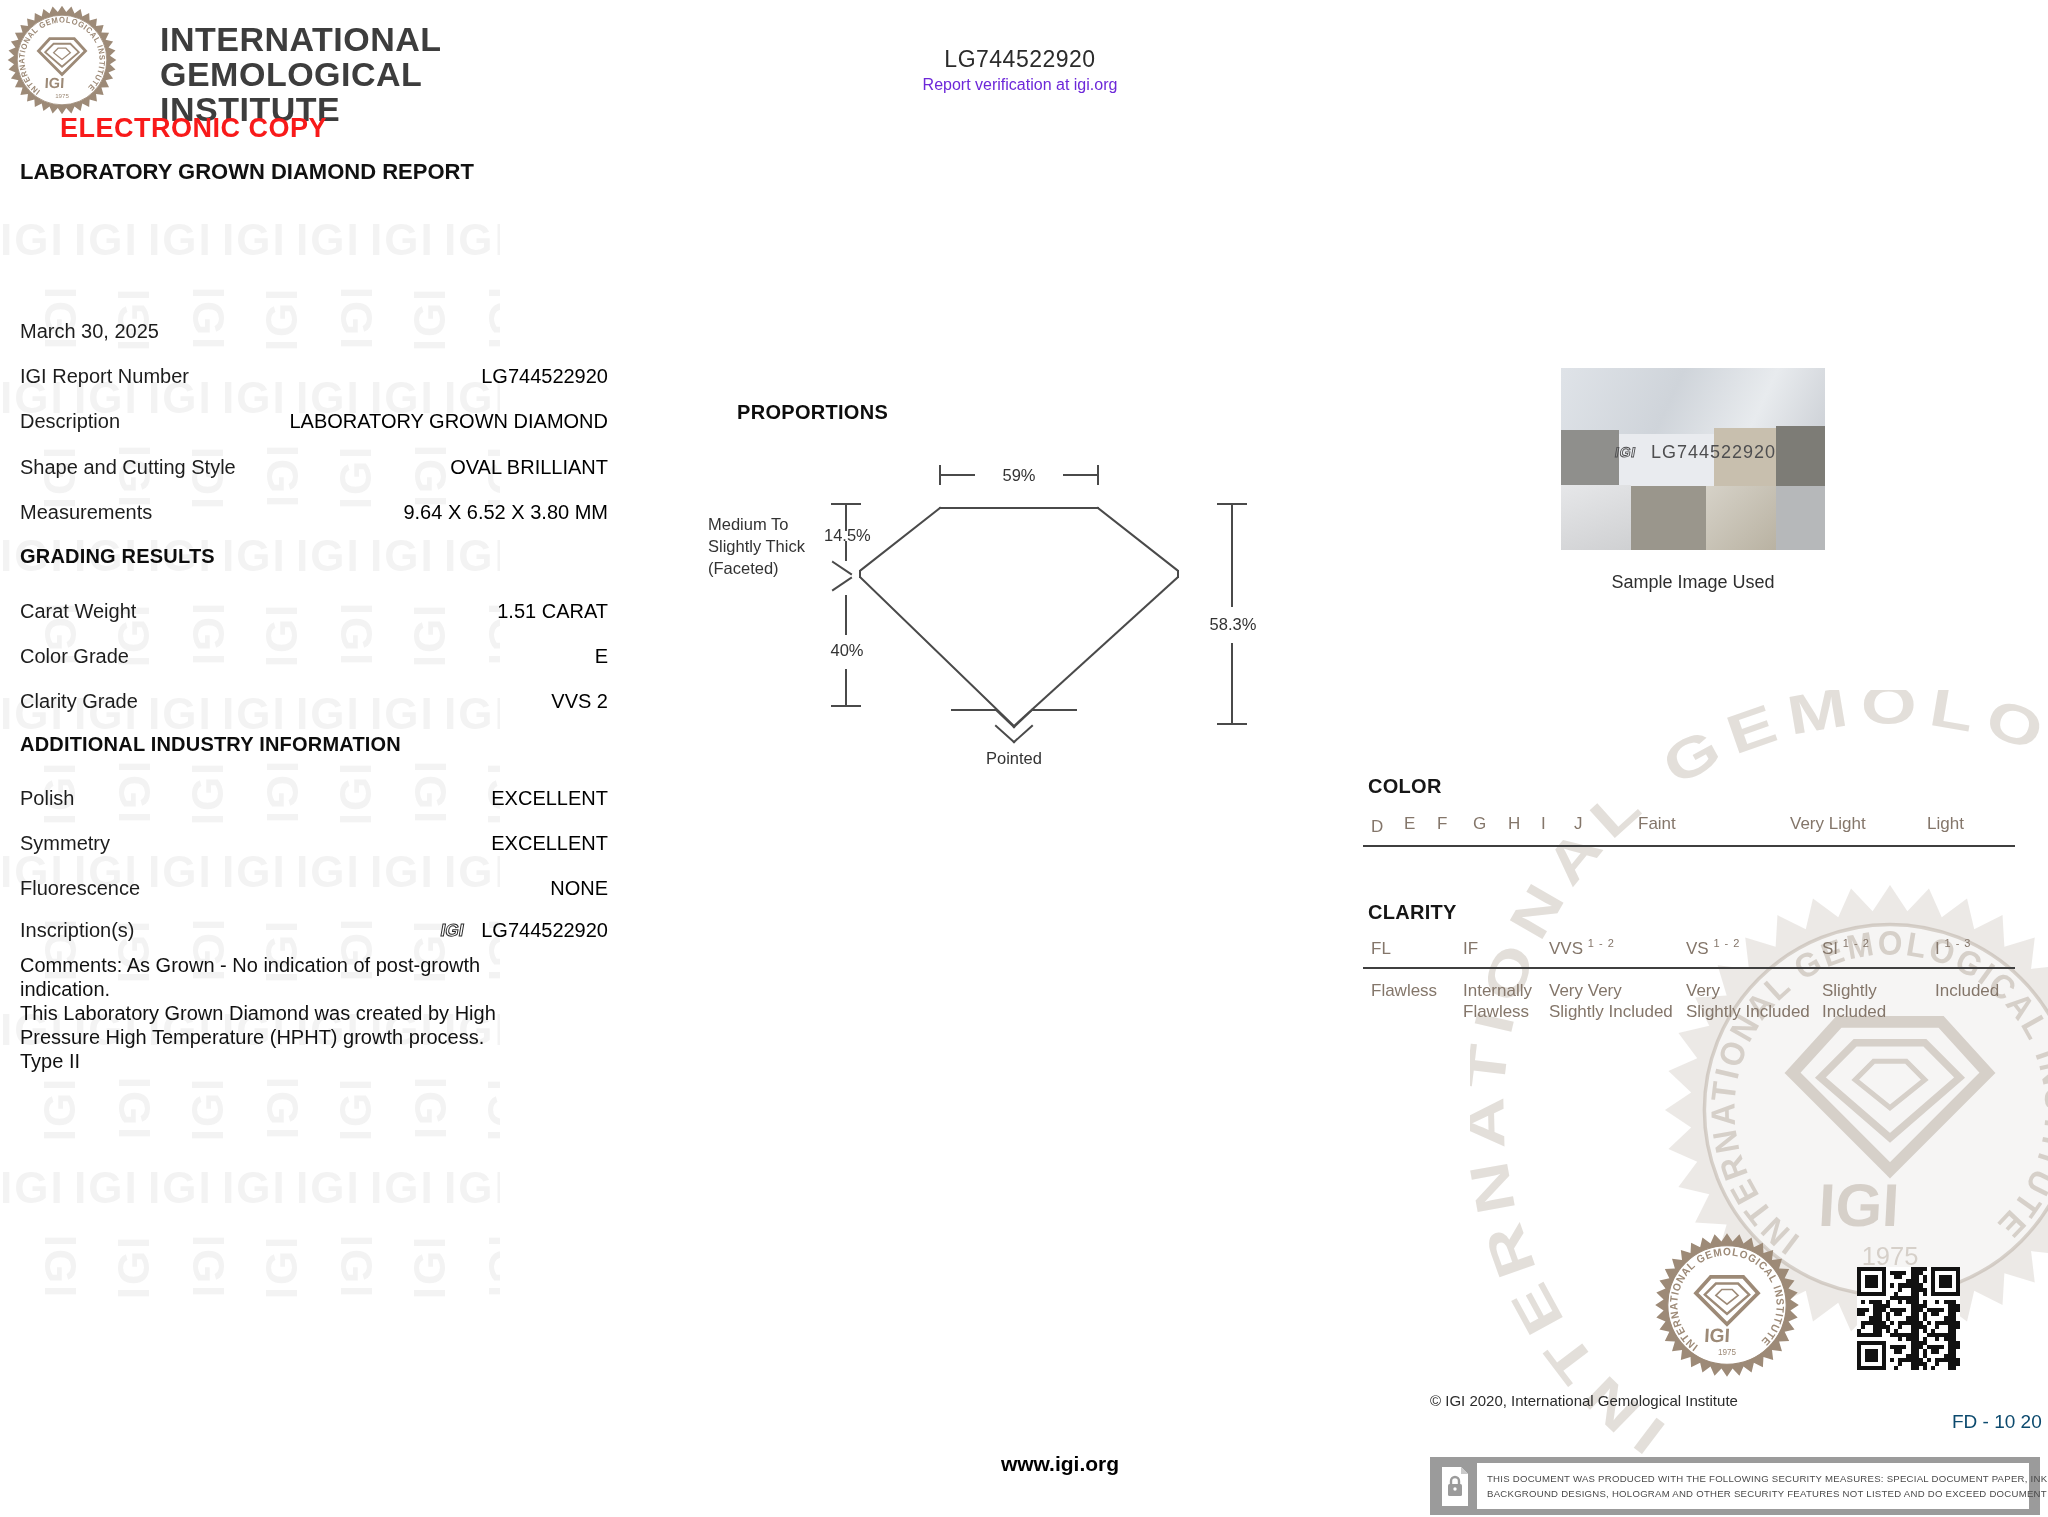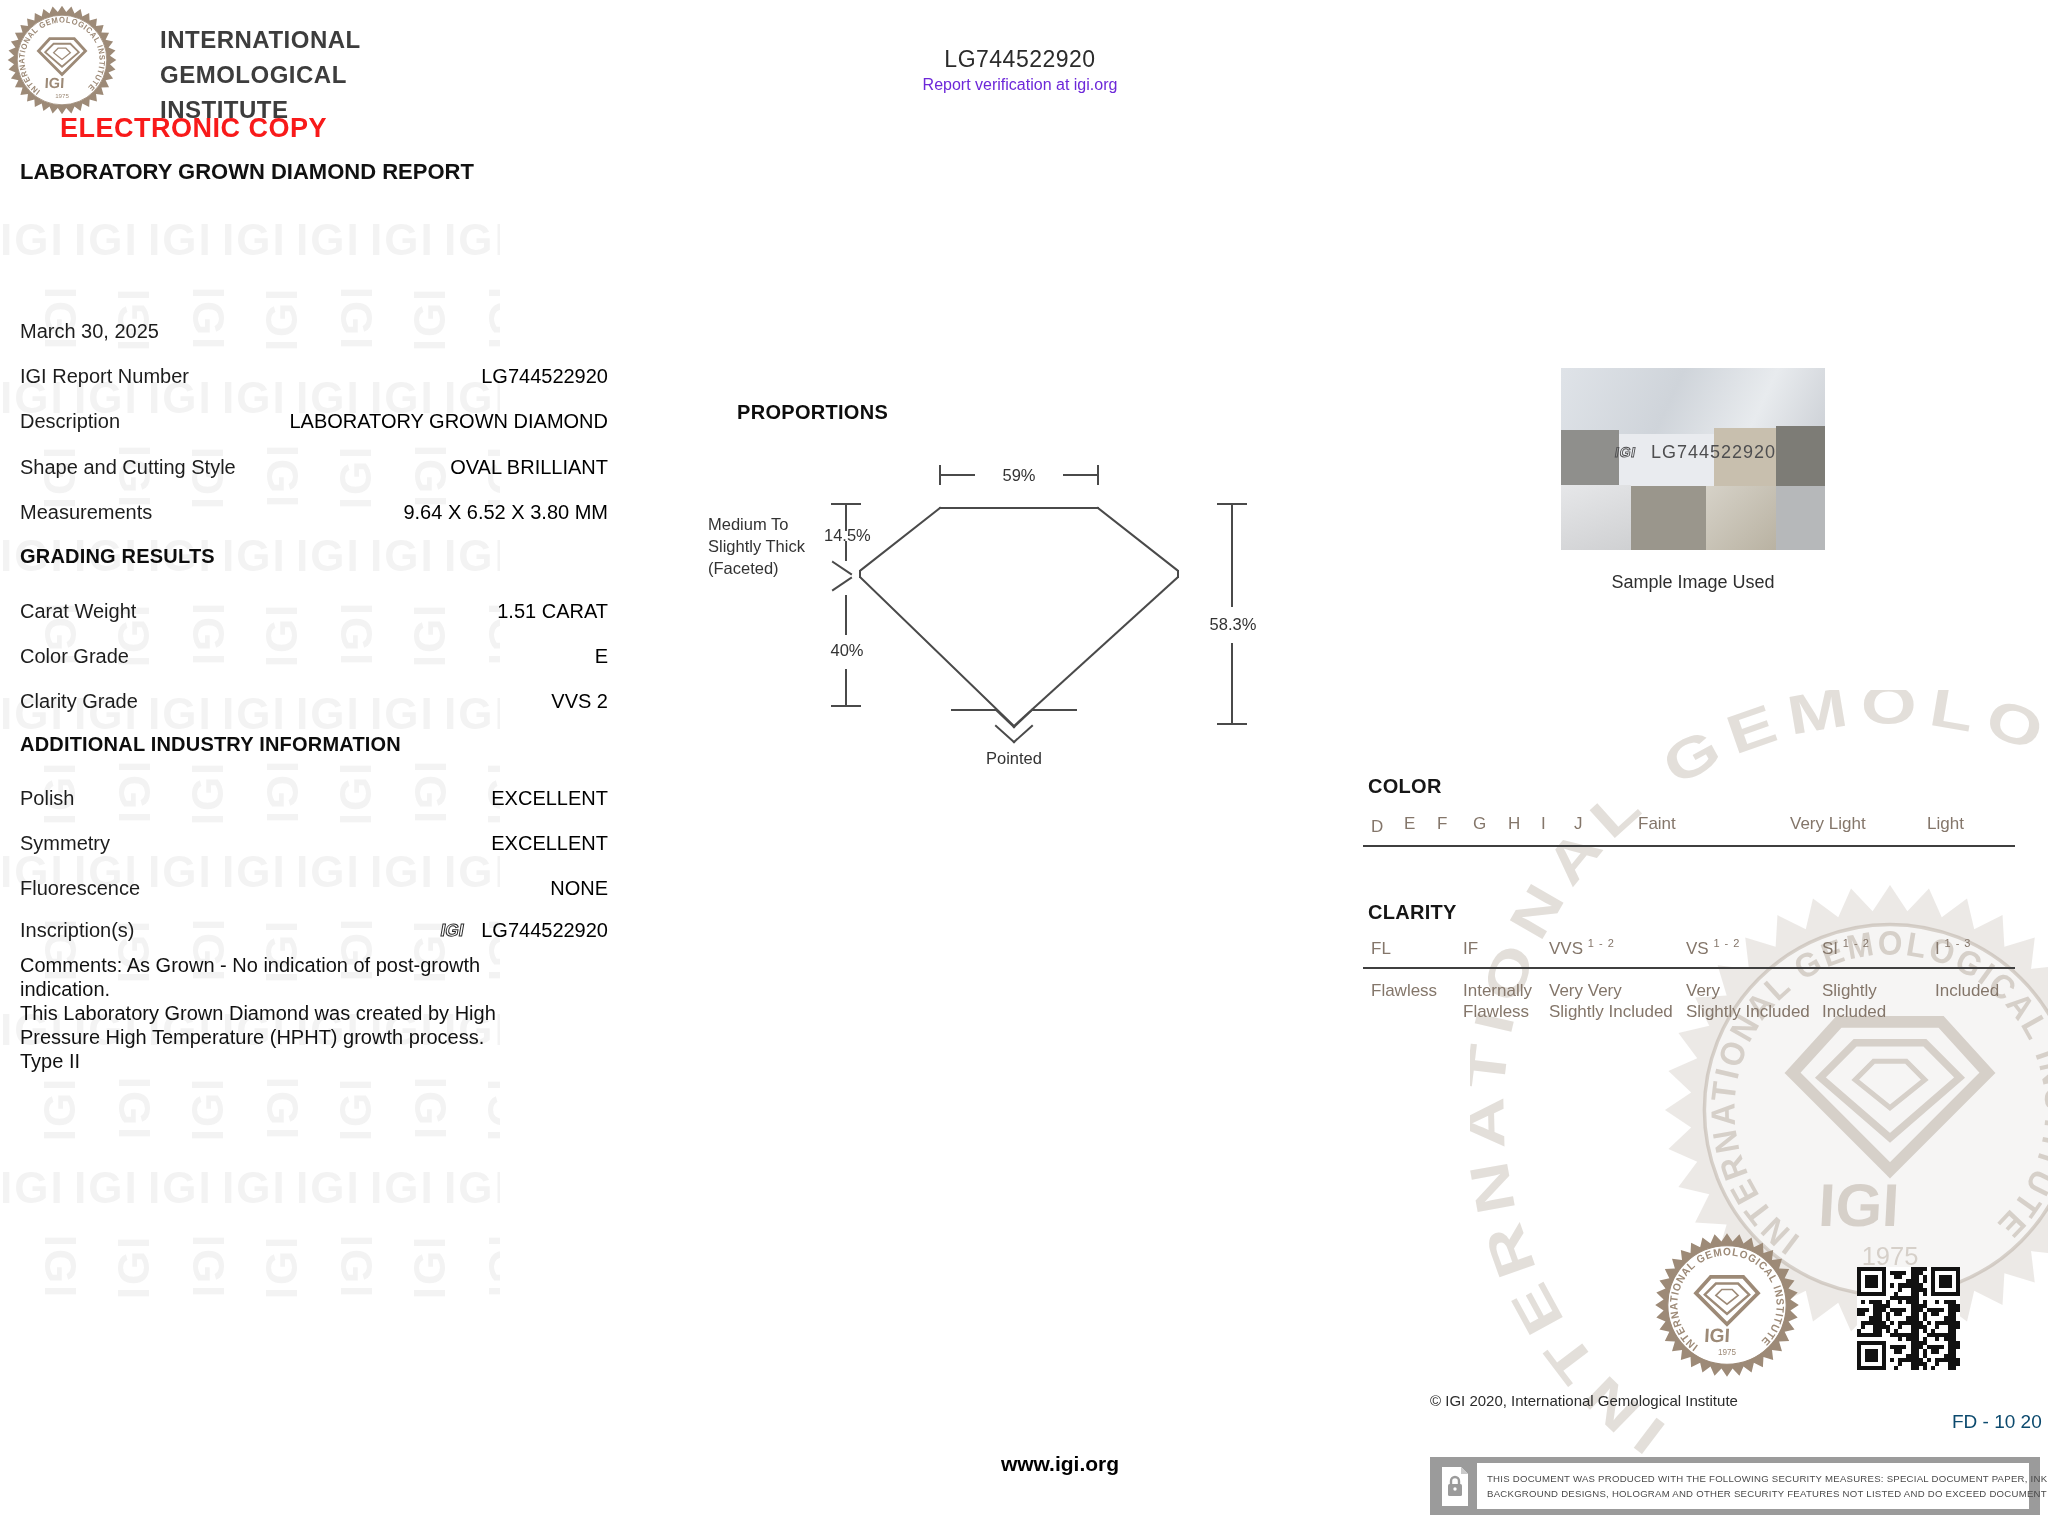--- a/index.html
+++ b/index.html
@@ -1,21 +1,21 @@
 <!DOCTYPE html>
 <html><head>
 <meta charset="utf-8">
 <style>
   html,body{margin:0;padding:0;background:#fff;}
   .page{position:relative;width:2048px;height:1517px;background:#ffffff;overflow:hidden;
         font-family:"Liberation Sans","DejaVu Sans",sans-serif;color:#1d1d1d;}
   .abs{position:absolute;}
   .z0{z-index:0;} .z2{z-index:2;}
   
-  .org-name{left:160px;top:22px;font-size:24px;font-weight:bold;color:#3d3d3d;line-height:35px;letter-spacing:.5px;}
+  .org-name{left:160px;top:22px;font-size:34px;font-weight:bold;color:#3d3d3d;line-height:35px;letter-spacing:.5px;}
   .ecopy{left:60px;top:113px;font-size:27px;font-weight:bold;letter-spacing:.5px;}
   .doc-title{left:20px;top:159px;font-size:22px;font-weight:bold;color:#111;}
   .rep-num{left:820px;top:46px;width:400px;text-align:center;font-size:23px;color:#2b2b2b;letter-spacing:.5px;}
   .rep-ver{left:820px;top:76px;width:400px;text-align:center;font-size:16px;color:#6d28d9;}
   
   .row{position:absolute;left:20px;width:588px;height:26px;font-size:20px;}
   .row .lbl{position:absolute;left:0;top:0;}
   .row .val{position:absolute;right:0;top:0;text-align:right;color:#000;}
   .sechead{position:absolute;left:20px;font-size:20px;font-weight:bold;color:#0d0d0d;letter-spacing:.2px;}
   .comments{position:absolute;left:20px;top:953px;width:600px;font-size:20px;line-height:24px;color:#111;}

